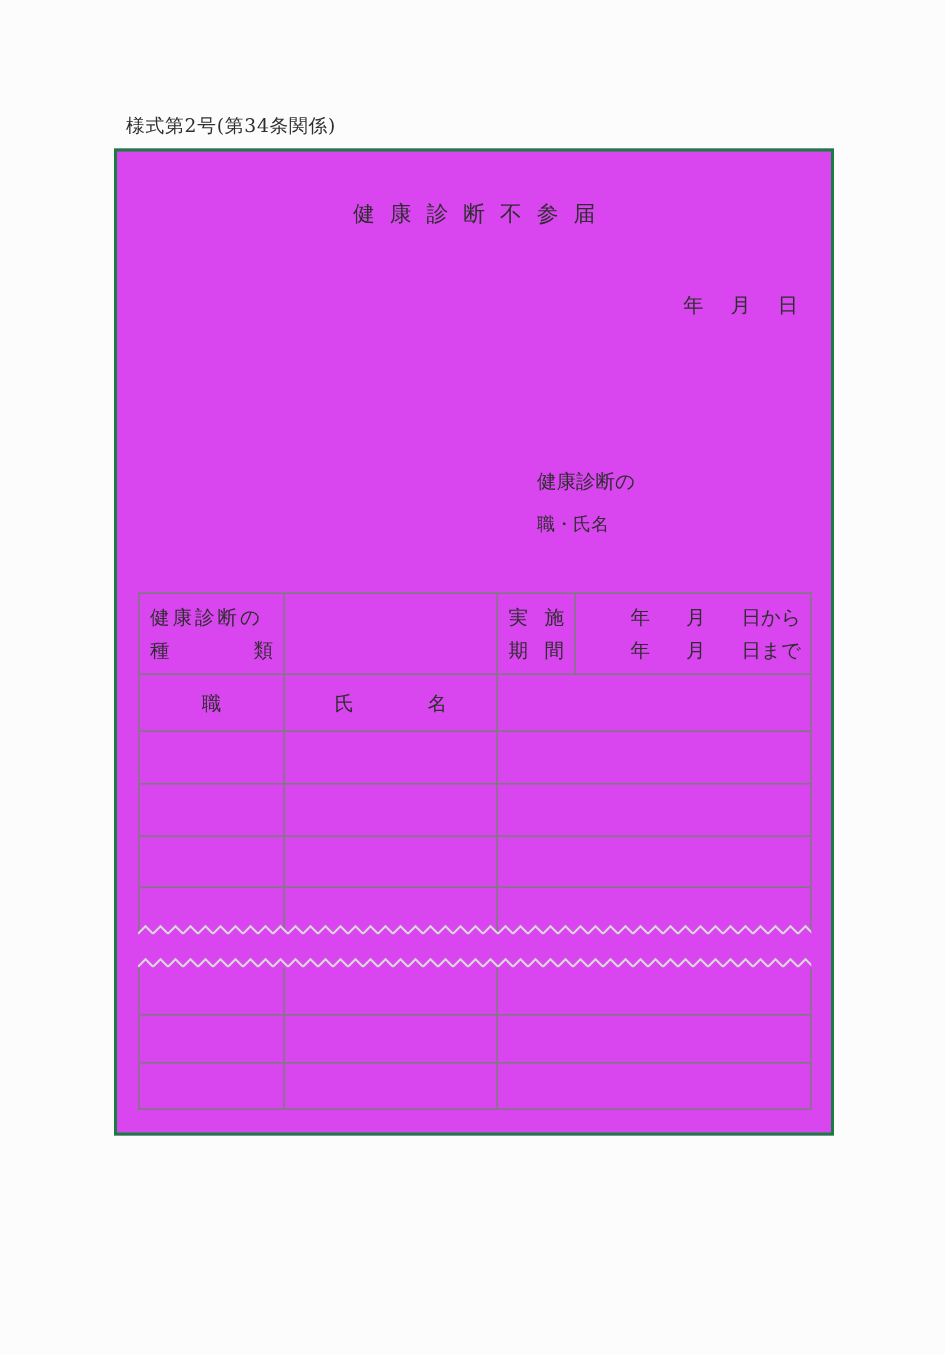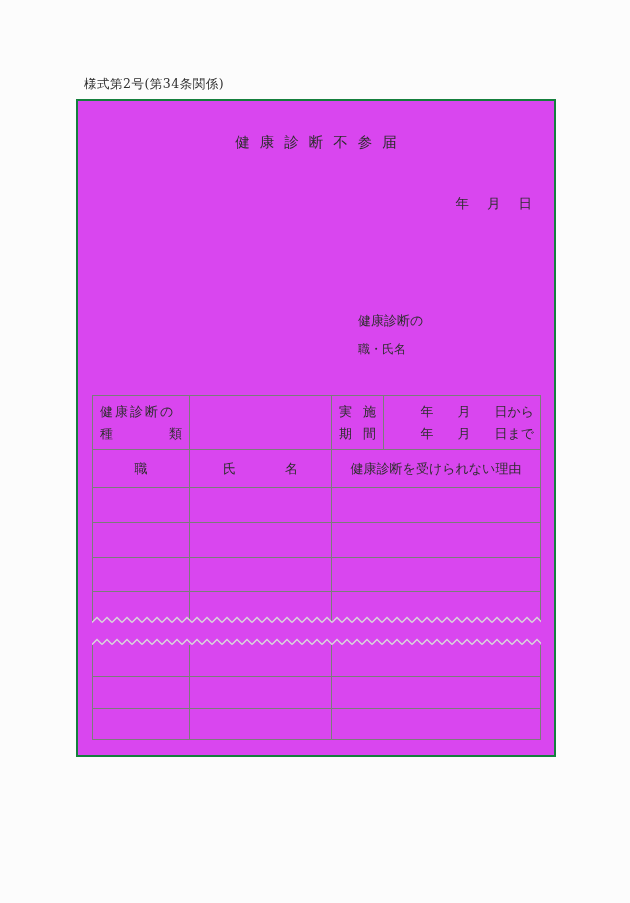--- a/index.html
+++ b/index.html
@@ -101,21 +101,20 @@
             </span>
           </div>
         </div>
 
         <div class="t-row rowB bt">
           <div class="cell c1 br center-cell">職</div>
           <div class="cell c2 br name-spread">
             <span>氏</span>
             <span>名</span>
           </div>
-          <div class="cell cwide center-cell">健康診断を受けられない理由</div>
         </div>
 
         <div class="t-row r35 bt">
           <div class="cell c1 br"></div>
           <div class="cell c2 br"></div>
           <div class="cell cwide"></div>
         </div>
         <div class="t-row r35 bt">
           <div class="cell c1 br"></div>
           <div class="cell c2 br"></div>

